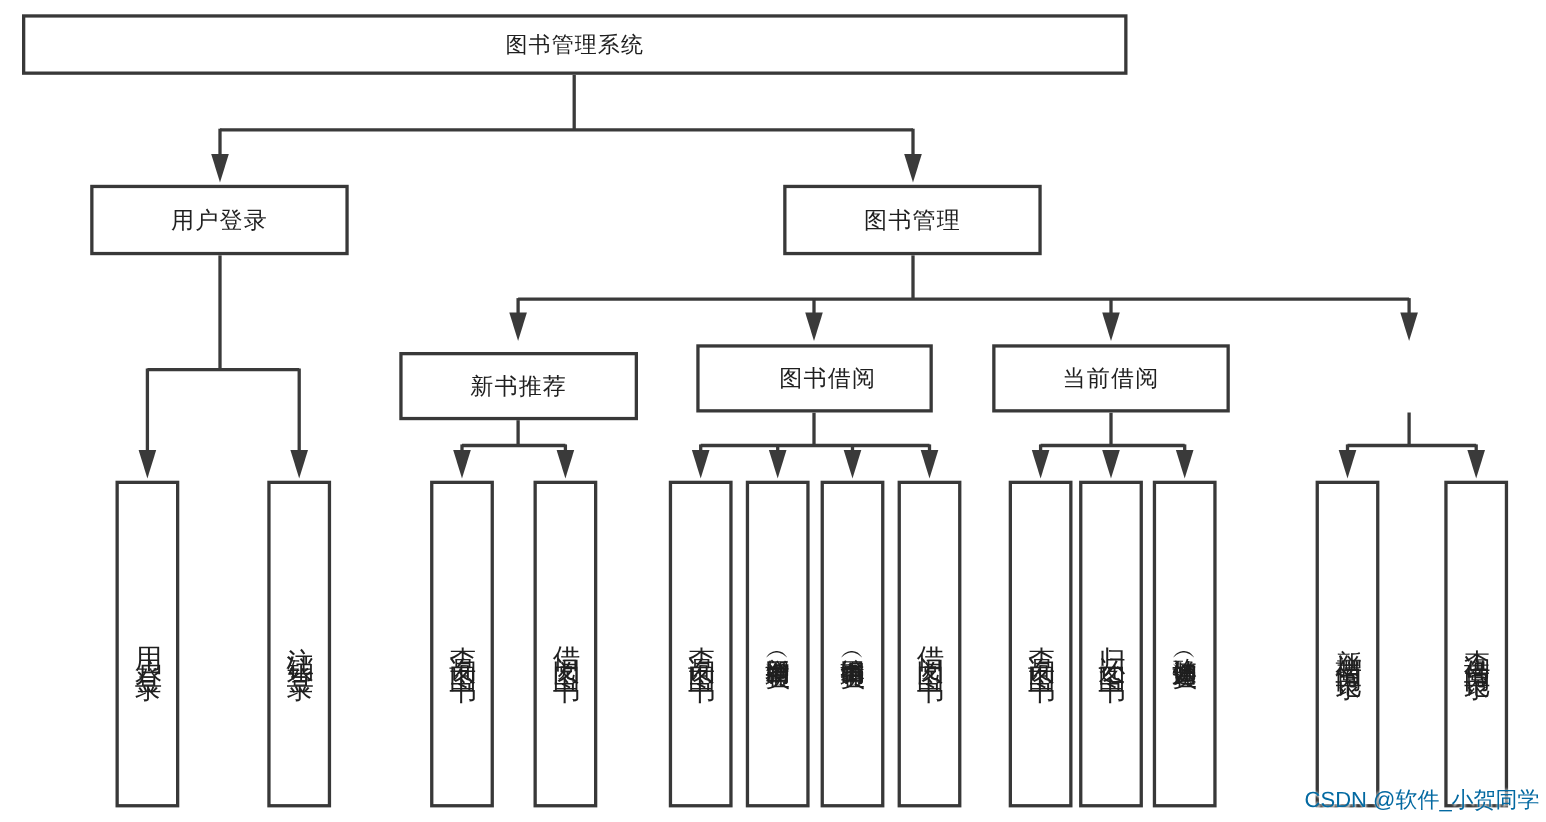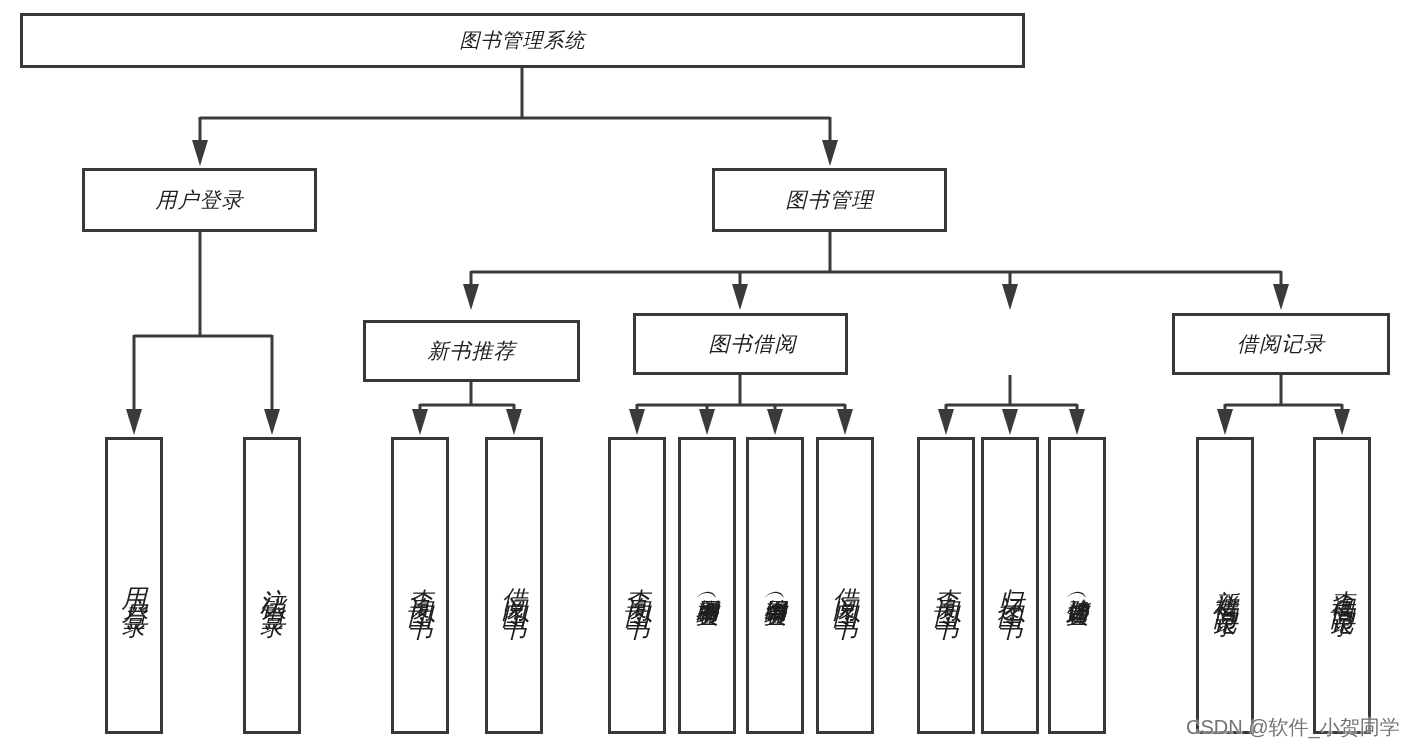--- a/index.html
+++ b/index.html
@@ -24,21 +24,20 @@
   .box {
     position: absolute;
     box-sizing: border-box;
     border: 3px solid #383838;
     background: #ffffff;
     display: flex;
     align-items: center;
     justify-content: center;
     color: #1f1f1f;
     z-index: 2;
-    font-style: italic;
   }
   .h-label { font-size: 21px; letter-spacing: 1px; white-space: nowrap; }
   .root-box { left: 20px; top: 13px; width: 1005px; height: 55px; }
   .root-box .h-label { font-size: 20px; }
   .lvl2-left  { left: 82px;  top: 168px; width: 235px; height: 64px; }
   .lvl2-right { left: 712px; top: 168px; width: 235px; height: 64px; text-align: right; }
   .lvl3-a { left: 363px;  top: 320px; width: 217px; height: 62px; }
   .lvl3-b { left: 633px;  top: 313px; width: 215px; height: 62px; padding-left: 24px; }
   .lvl3-c { left: 902px;  top: 313px; width: 216px; height: 62px; }
   .lvl3-d { left: 1172px; top: 313px; width: 218px; height: 62px; }
@@ -55,21 +54,21 @@
   }
   .len4 .v-label { font-size: 25px; letter-spacing: 9px; }
   .len6 .v-label { font-size: 24px; letter-spacing: 5px; }
   .len9 .v-label { font-size: 22px; letter-spacing: 1px; }
   .watermark {
     position: absolute;
     left: 1186px;
     top: 714px;
     z-index: 3;
     font-size: 20px;
-    color: #737373;
+    color: #0369a1;
     text-shadow: 1px 1px 2px rgba(255,255,255,0.95), -1px -1px 2px rgba(255,255,255,0.7);
     white-space: nowrap;
   }
   svg .line { stroke: #3a3a3a; stroke-width: 3; fill: none; }
   svg .arrow { fill: #3a3a3a; stroke: none; }
 </style>
 </head>
 <body>
 
 <div class="stage">
@@ -145,22 +144,22 @@
   <div class="box lvl2-right">
     <span class="h-label">图书管理</span>
   </div>
 
   <div class="box lvl3-a">
     <span class="h-label">新书推荐</span>
   </div>
   <div class="box lvl3-b">
     <span class="h-label">图书借阅</span>
   </div>
-  <div class="box lvl3-d">
-    <span class="h-label">借阅记录</span>
+  <div class="box lvl3-c">
+    <span class="h-label">当前借阅</span>
   </div>
 
   <div class="box leaf len4" style="left:105px;">
     <span class="v-label">用户登录</span>
   </div>
   <div class="box leaf len4" style="left:243px;">
     <span class="v-label">注销登录</span>
   </div>
   <div class="box leaf len4" style="left:391px;">
     <span class="v-label">查询图书</span>

